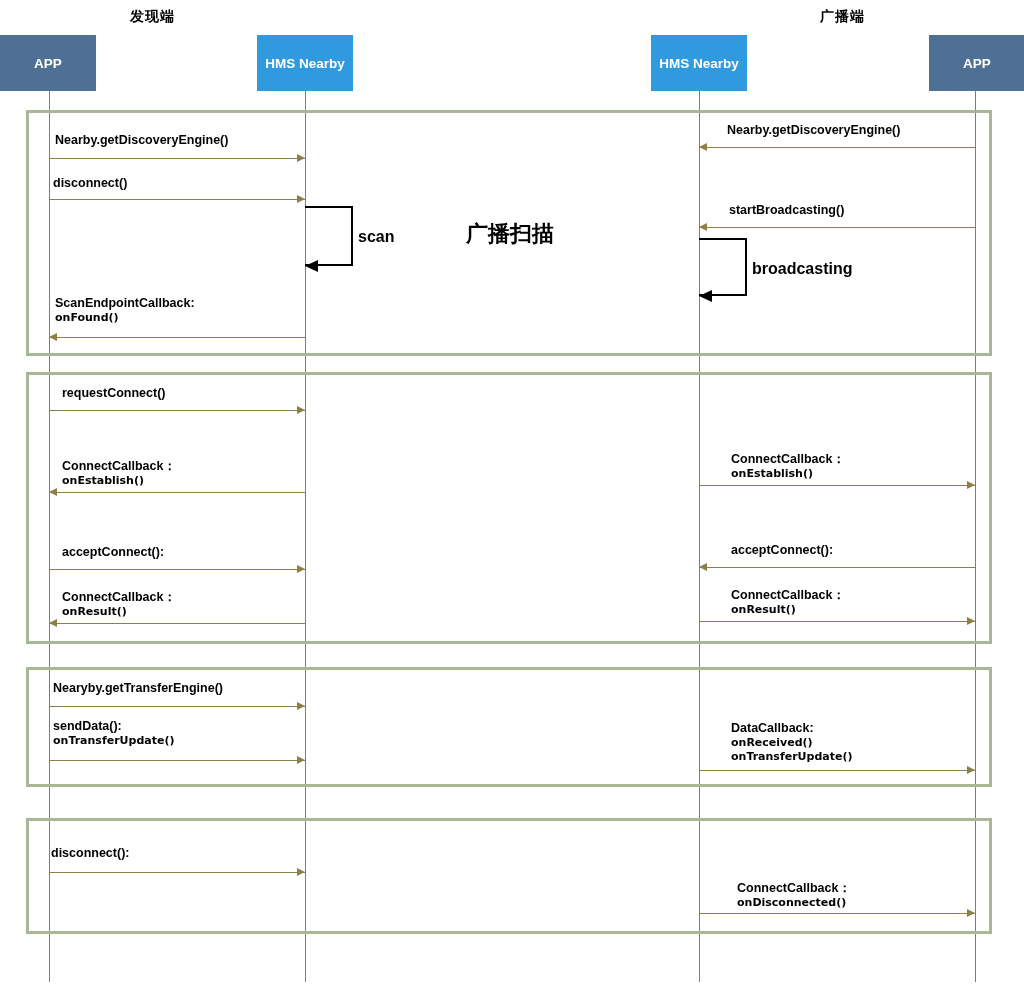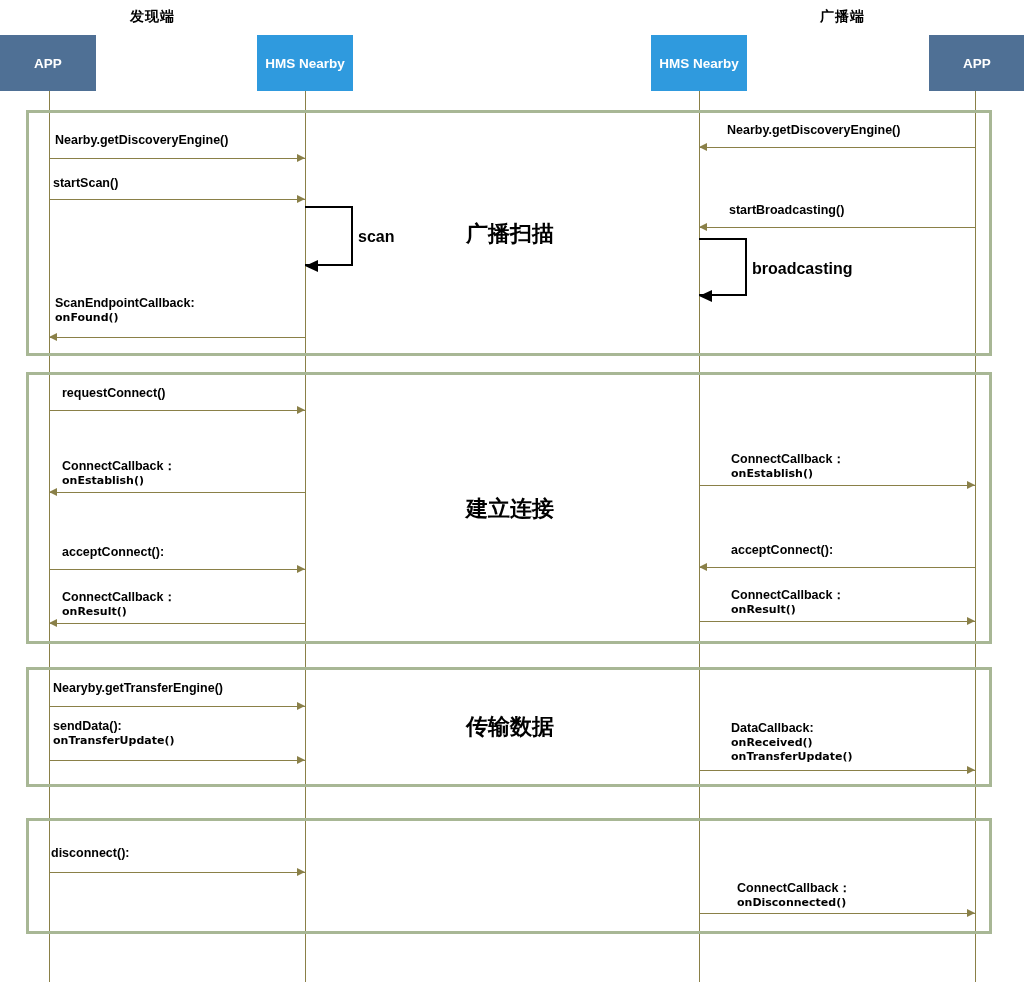--- a/index.html
+++ b/index.html
@@ -75,21 +75,21 @@
   <div class="lifeline" style="left:699px;top:91px;height:891px;"></div>
   <div class="lifeline" style="left:975px;top:91px;height:891px;"></div>
 
   <div class="frame" style="left:26px;top:110px;width:966px;height:246px;"></div>
   <div class="frame-label" style="left:410px;top:219px;width:200px;">广播扫描</div>
 
   <div class="msg-text" style="left:55px;top:133px;">Nearby.getDiscoveryEngine()</div>
   <div class="msg-line" style="left:49px;top:158px;width:256px;"></div>
   <div class="arrow-r" style="left:297px;top:154px;"></div>
 
-  <div class="msg-text" style="left:53px;top:176px;">startScan()</div>
+  <div class="msg-text" style="left:53px;top:176px;">disconnect()</div>
   <div class="msg-line" style="left:49px;top:199px;width:256px;"></div>
   <div class="arrow-r" style="left:297px;top:195px;"></div>
 
   <div class="msg-text" style="left:55px;top:296px;">
     <span>ScanEndpointCallback:</span>
     <span class="sub">onFound()</span>
   </div>
   <div class="msg-line" style="left:49px;top:337px;width:256px;"></div>
   <div class="arrow-l" style="left:49px;top:333px;"></div>
 
@@ -103,21 +103,20 @@
 
   <div class="msg-text" style="left:729px;top:203px;">startBroadcasting()</div>
   <div class="msg-line" style="left:699px;top:227px;width:276px;"></div>
   <div class="arrow-l" style="left:699px;top:223px;"></div>
 
   <div class="selfloop" style="left:699px;top:238px;width:48px;height:58px;"></div>
   <div class="selfloop-head" style="left:699px;top:290px;"></div>
   <div class="selfloop-label" style="left:752px;top:260px;">broadcasting</div>
 
   <div class="frame" style="left:26px;top:372px;width:966px;height:272px;"></div>
-  <div class="frame-label" style="left:410px;top:494px;width:200px;">建立连接</div>
 
   <div class="msg-text" style="left:62px;top:386px;">requestConnect()</div>
   <div class="msg-line" style="left:49px;top:410px;width:256px;"></div>
   <div class="arrow-r" style="left:297px;top:406px;"></div>
 
   <div class="msg-text" style="left:62px;top:459px;">
     <span>ConnectCallback：</span>
     <span class="sub">onEstablish()</span>
   </div>
   <div class="msg-line" style="left:49px;top:492px;width:256px;"></div>
@@ -146,21 +145,20 @@
   <div class="arrow-l" style="left:699px;top:563px;"></div>
 
   <div class="msg-text" style="left:731px;top:588px;">
     <span>ConnectCallback：</span>
     <span class="sub">onResult()</span>
   </div>
   <div class="msg-line" style="left:699px;top:621px;width:276px;"></div>
   <div class="arrow-r" style="left:967px;top:617px;"></div>
 
   <div class="frame" style="left:26px;top:667px;width:966px;height:120px;"></div>
-  <div class="frame-label" style="left:410px;top:712px;width:200px;">传输数据</div>
 
   <div class="msg-text" style="left:53px;top:681px;">Nearyby.getTransferEngine()</div>
   <div class="msg-line" style="left:49px;top:706px;width:256px;"></div>
   <div class="arrow-r" style="left:297px;top:702px;"></div>
 
   <div class="msg-text" style="left:53px;top:719px;">
     <span>sendData():</span>
     <span class="sub">onTransferUpdate()</span>
   </div>
   <div class="msg-line" style="left:49px;top:760px;width:256px;"></div>

